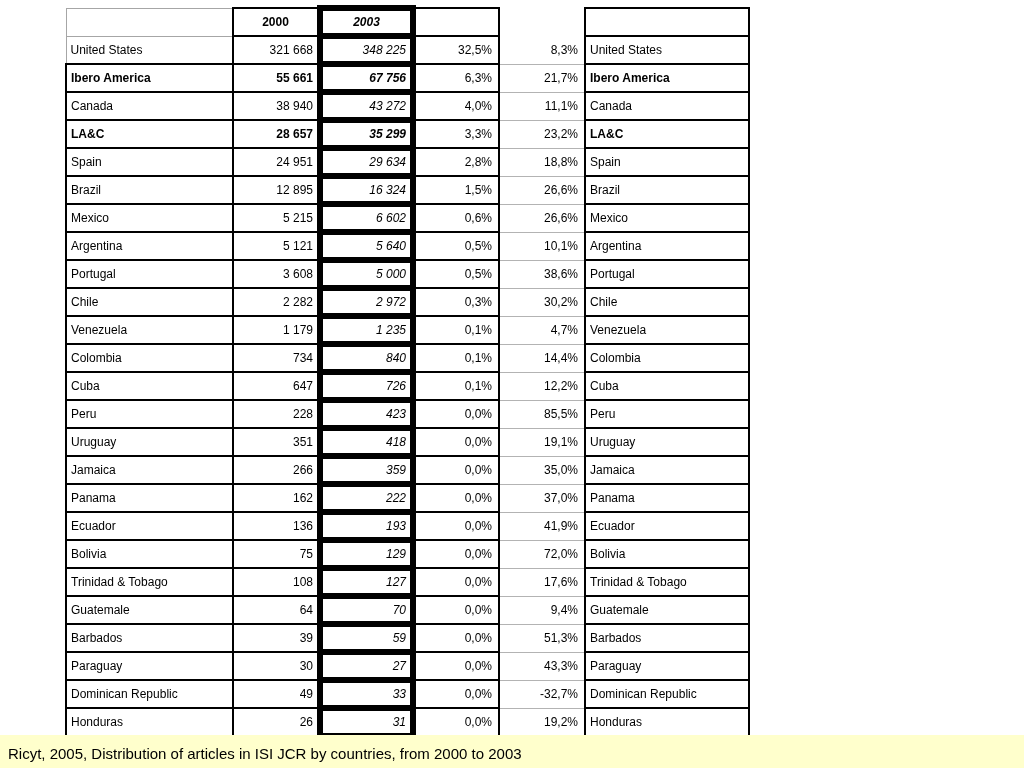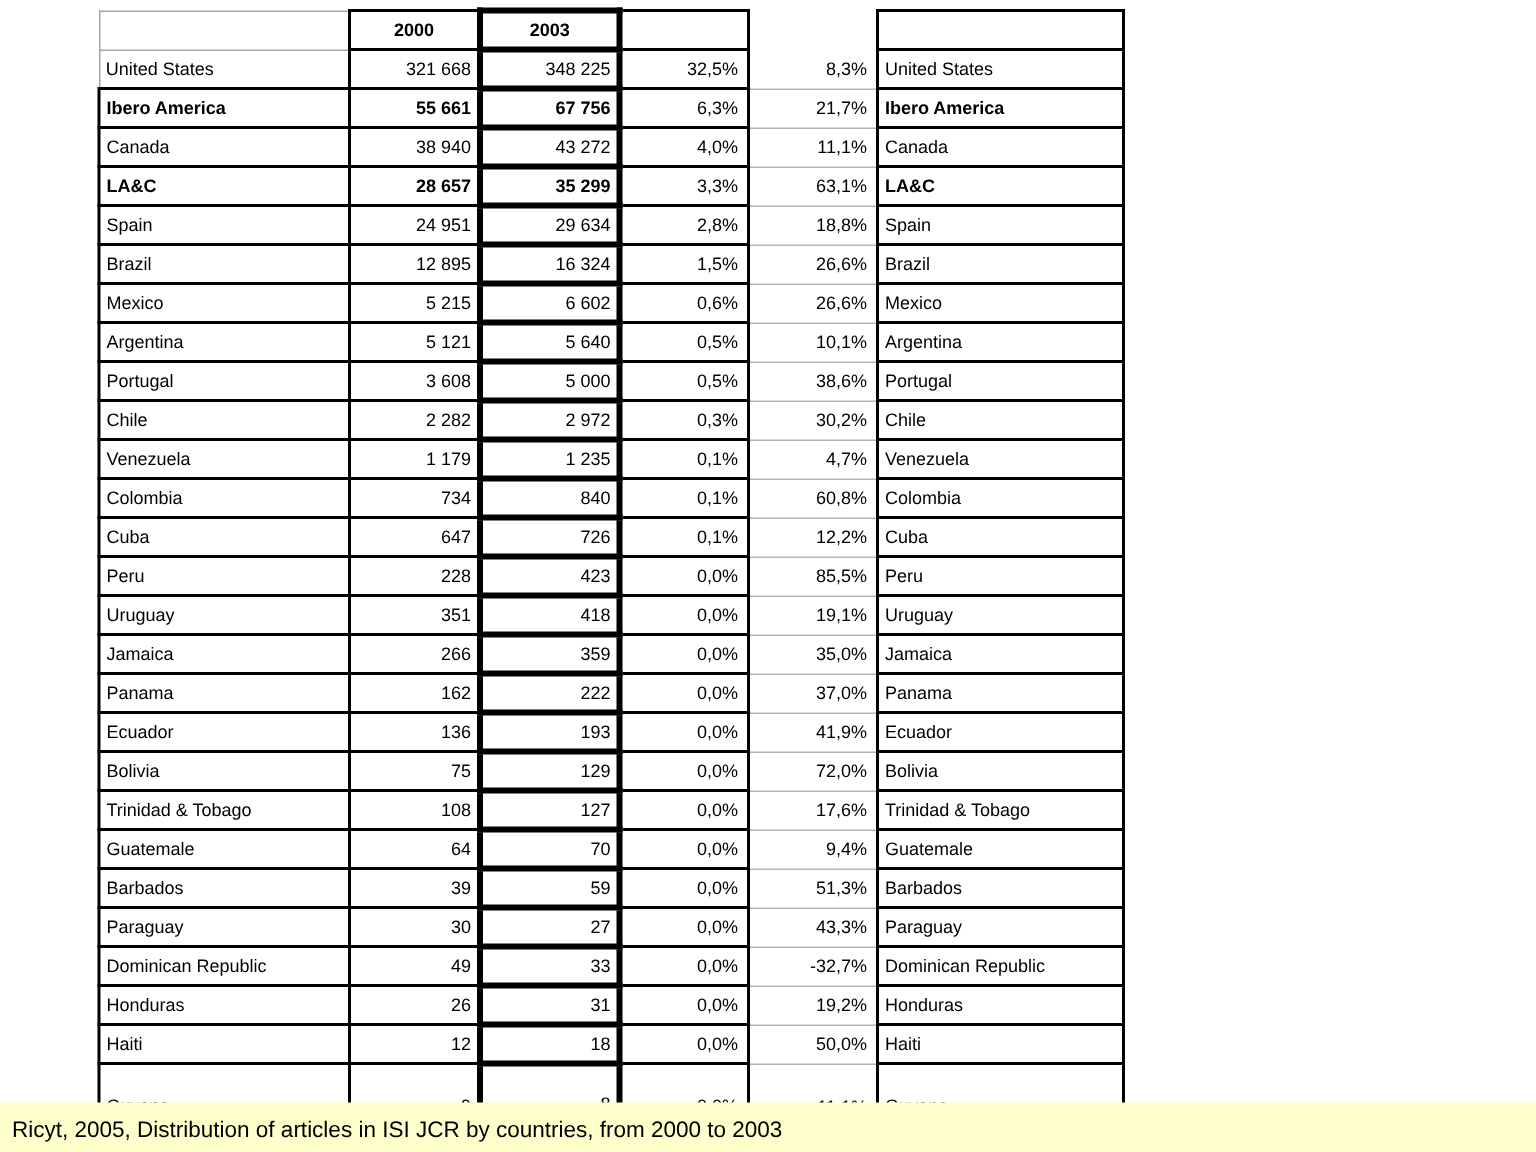--- a/index.html
+++ b/index.html
@@ -29,21 +29,21 @@
   td, th {
     height: 22px;
     padding: 0 4px;
     overflow: hidden;
     white-space: nowrap;
     font-weight: normal;
     line-height: 22px;
   }
   .c1 { text-align: left;  border: 2px solid #000; }
   .c2 { text-align: right; border: 2px solid #000; }
-  .c3 { text-align: right; border: 4px solid #000000; }
+  .c3 { text-align: right; border: 6px solid #000000; font-style: italic; }
   .c4 { text-align: right; border: 2px solid #000; padding-right: 6px; }
   .c5 { text-align: right; border: none; border-bottom: 1px solid #b3b3b3; padding-right: 6px; }
   .c6 { text-align: left;  border: 2px solid #000; }
 
   thead th.c1 { border: 1px solid #a6a6a6; }
   thead th.c2, thead th.c3 { text-align: center; font-weight: bold; }
   thead th.c5 { border: none; }
 
   tbody tr:first-child td.c1 {
     border-left: 1px solid #a6a6a6;
@@ -114,21 +114,21 @@
     <td class="c3">43 272</td>
     <td class="c4">4,0%</td>
     <td class="c5">11,1%</td>
     <td class="c6">Canada</td>
   </tr>
         <tr class="bold">
     <td class="c1">LA&amp;C</td>
     <td class="c2">28 657</td>
     <td class="c3">35 299</td>
     <td class="c4">3,3%</td>
-    <td class="c5">63,1%</td>
+    <td class="c5">23,2%</td>
     <td class="c6">LA&amp;C</td>
   </tr>
         <tr>
     <td class="c1">Spain</td>
     <td class="c2">24 951</td>
     <td class="c3">29 634</td>
     <td class="c4">2,8%</td>
     <td class="c5">18,8%</td>
     <td class="c6">Spain</td>
   </tr>
@@ -178,21 +178,21 @@
     <td class="c3">1 235</td>
     <td class="c4">0,1%</td>
     <td class="c5">4,7%</td>
     <td class="c6">Venezuela</td>
   </tr>
         <tr>
     <td class="c1">Colombia</td>
     <td class="c2">734</td>
     <td class="c3">840</td>
     <td class="c4">0,1%</td>
-    <td class="c5">60,8%</td>
+    <td class="c5">14,4%</td>
     <td class="c6">Colombia</td>
   </tr>
         <tr>
     <td class="c1">Cuba</td>
     <td class="c2">647</td>
     <td class="c3">726</td>
     <td class="c4">0,1%</td>
     <td class="c5">12,2%</td>
     <td class="c6">Cuba</td>
   </tr>

